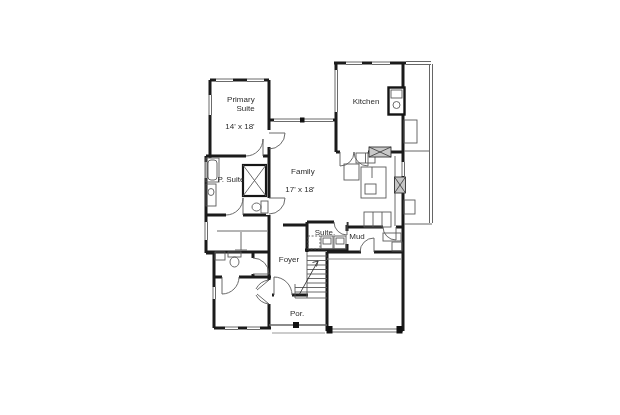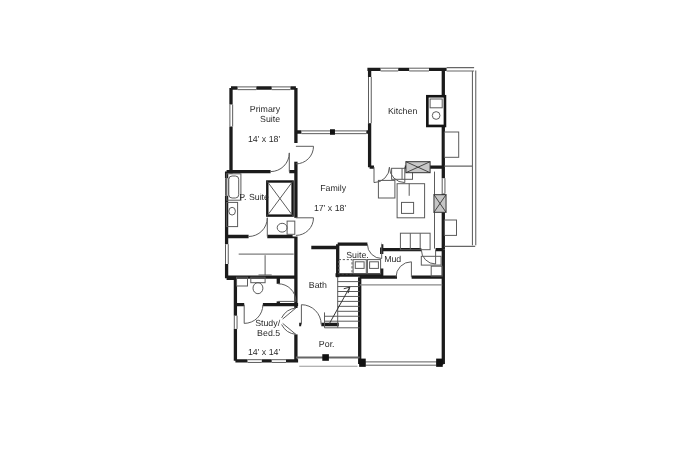--- a/index.html
+++ b/index.html
@@ -203,24 +203,19 @@
     <span class="nm">Family</span>
     <span class="dims">17' x 18'</span>
   </div>
   <div class="label" style="left:325px;top:232px">
     <span class="nm">Suite.</span>
   </div>
   <div class="label" style="left:357px;top:236px">
     <span class="nm">Mud</span>
   </div>
   <div class="label" style="left:289px;top:259px">
-    <span class="nm">Bath</span>
-  </div>
-  <div class="label" style="left:240px;top:307px">
-    <span class="nm">Study/
-Bed.5</span>
-    <span class="dims">14' x 14'</span>
+    <span class="nm">Foyer</span>
   </div>
   <div class="label" style="left:297px;top:313px">
     <span class="nm">Por.</span>
   </div>
 
 </div>
 
 </body></html>

